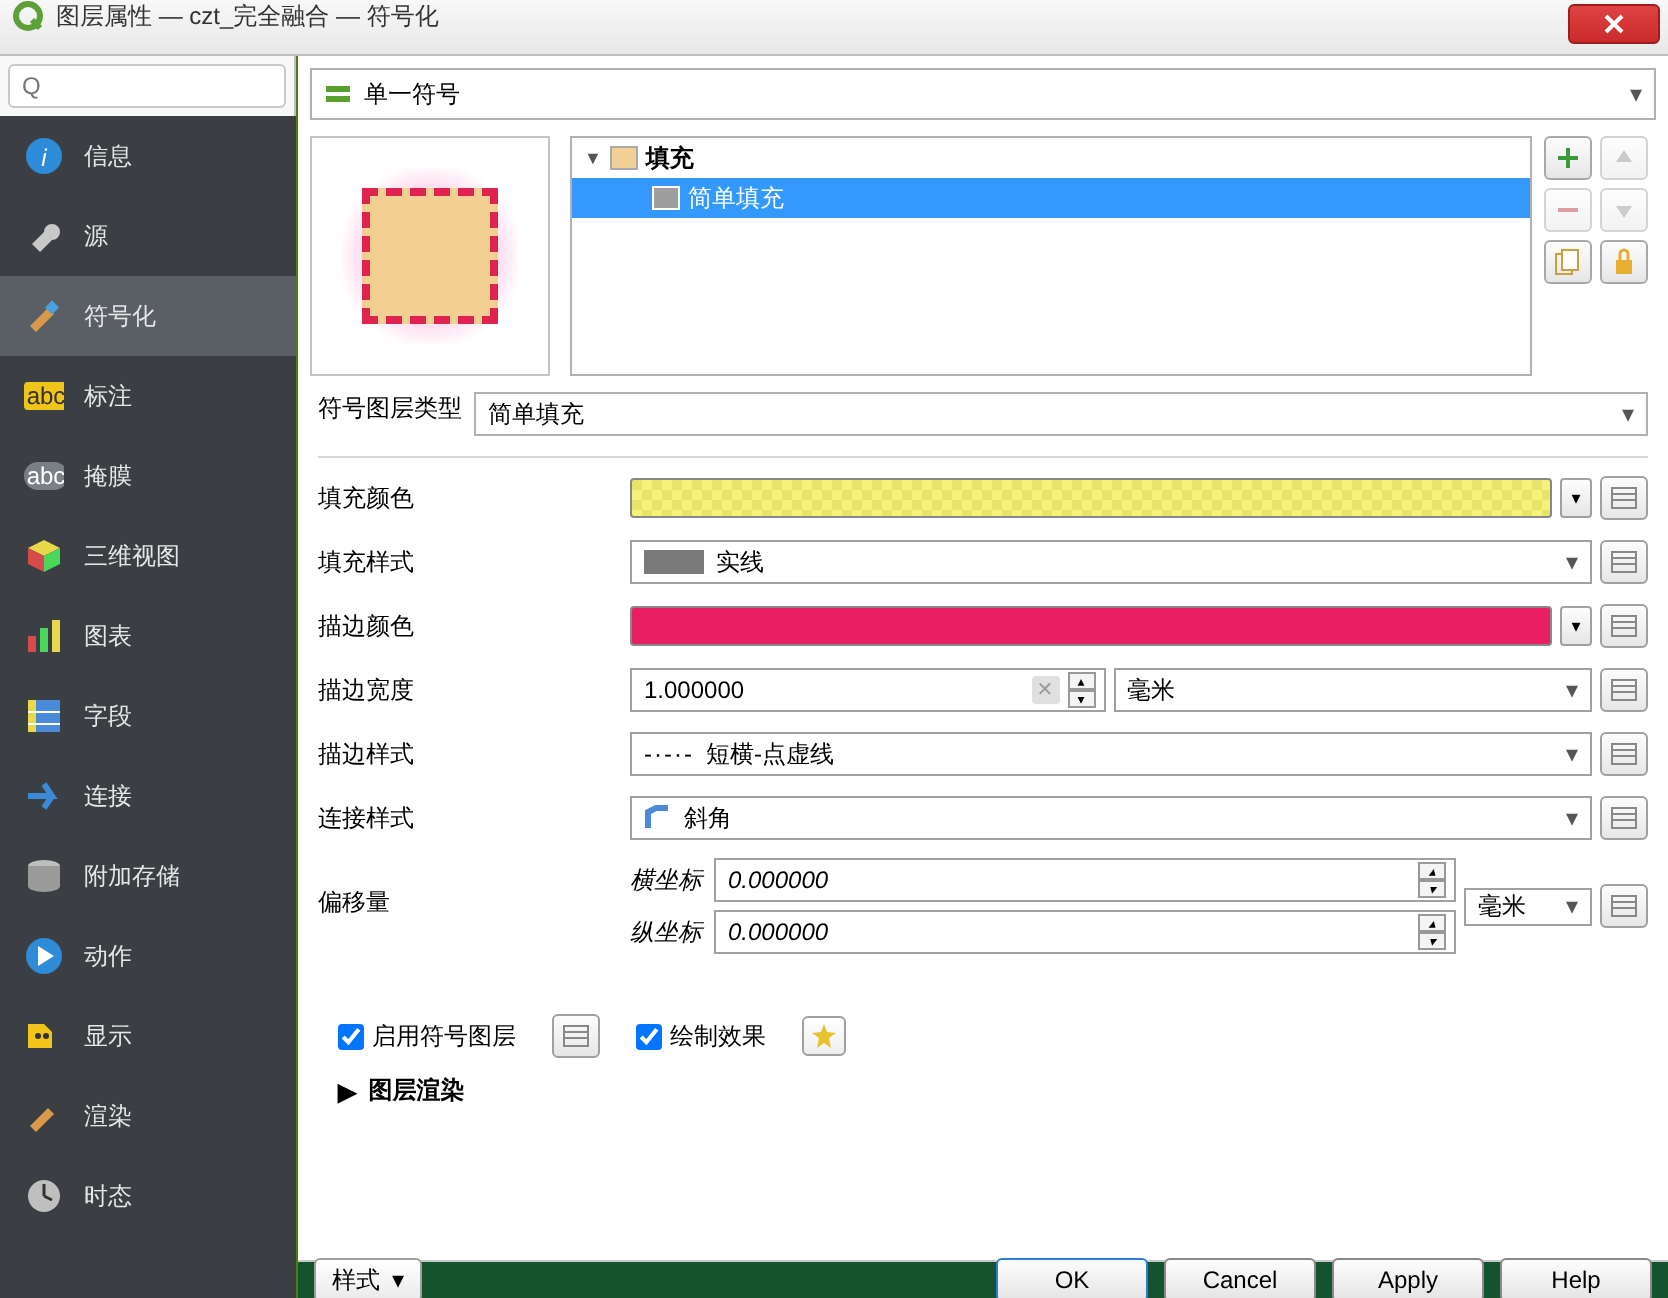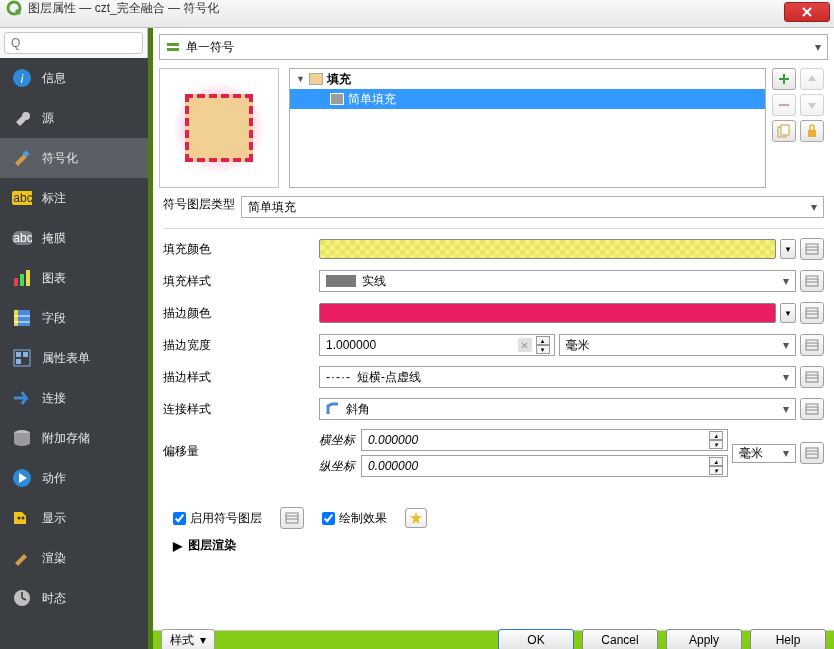--- a/index.html
+++ b/index.html
@@ -13,21 +13,21 @@
 .body-area { display: flex; height: calc(649px - 28px); }
 
 .sidebar { width: 148px; background: #3b3f44; display: flex; flex-direction: column; }
 .search-wrap { background: #f8f8f8; padding: 4px; border-right: 1px solid #c0c0c0; }
 .search { width: 100%; height: 22px; border: 1px solid #c8c8c8; border-radius: 3px; padding: 0 6px; color: #888; }
 .nav { flex: 1; overflow: auto; }
 .nav-item { display: flex; align-items: center; gap: 10px; padding: 10px 12px; color: #e6e6e6; cursor: pointer; }
 .nav-item.active { background: #5a5f66; }
 .nav-item .icon { width: 20px; height: 20px; display: flex; align-items: center; justify-content: center; }
 
-.main { flex: 1; background: #fff; display: flex; flex-direction: column; border-left: 5px solid #4d7c0f; }
+.main { flex: 1; background: #fff; display: flex; flex-direction: column; border-left: 1px solid #4d7c0f; }
 
 .symbol-type-bar { height: 26px; margin: 6px 6px 4px 6px; border: 1px solid #b0b0b0; display: flex; align-items: center; padding: 0 6px; gap: 6px; background: #fff; }
 .symbol-type-bar .dd-arrow { margin-left: auto; color: #555; }
 
 .top-area { display: flex; margin: 4px 6px 8px 6px; gap: 10px; }
 .preview { width: 120px; height: 120px; border: 1px solid #c4c4c4; background: #fff; display: flex; align-items: center; justify-content: center; }
 .preview-inner { width: 88px; height: 88px; background: radial-gradient(circle,#ffd6ea 0%, #ffd6ea 50%, rgba(255,214,234,0) 75%); display:flex; align-items:center; justify-content:center;}
 .preview-rect { width: 68px; height: 68px; border: 4px dashed #e0234e; background: #f2cf92; }
 
 .tree-wrap { flex: 1; display: flex; gap: 6px; }
@@ -72,21 +72,21 @@
 .spin .spins div{ width:14px; height:9px; border:1px solid #999; font-size:7px; display:flex; align-items:center; justify-content:center; background:#f4f4f4; cursor:pointer;}
 
 .unit { width:64px; }
 
 .checks-row{ display:flex; align-items:center; gap:18px; margin: 30px 10px 8px 10px;}
 .checks-row label{ display:flex; align-items:center; gap:4px;}
 .star-btn{ width:22px; height:20px; border:1px solid #a0a0a0; background:linear-gradient(#fff,#eee); border-radius:3px; display:flex; align-items:center; justify-content:center; cursor:pointer;}
 
 .render-section{ margin:4px 10px; display:flex; align-items:center; gap:6px; font-weight:bold; cursor:pointer;}
 
-.bottom-bar{ height:19px; border-top:1px solid #c8c8c8; display:flex; align-items:center; padding:0 8px; gap:8px; background:#84cc16;}
+.bottom-bar{ height:19px; border-top:1px solid #c8c8c8; display:flex; align-items:center; padding:0 8px; gap:8px; background:#14532d;}
 .bottom-bar .spacer{flex:1;}
 .btn{ height:22px; min-width:76px; border:1px solid #8a8a8a; background:linear-gradient(#fdfdfd,#e4e4e4); border-radius:3px; cursor:pointer; padding:0 10px;}
 .btn.primary{ border-color:#2e7bd6;}
 .style-dd{ height:22px; border:1px solid #a0a0a0; background:linear-gradient(#fff,#eaeaea); border-radius:3px; padding:0 8px; display:flex; align-items:center; gap:6px; cursor:pointer;}
 </style>
 </head>
 <body>
 
 <div class="titlebar">
   <svg class="q" viewBox="0 0 16 16">
@@ -147,48 +147,47 @@
             <svg width="22" height="14">
               <rect width="22" height="14" rx="7" fill="#7a7f86"></rect>
               <text x="11" y="11" text-anchor="middle" fill="#fff" font-size="9">abc</text>
             </svg>
           </span>
           <span>掩膜</span>
         </div>
       <div class="nav-item">
           <span class="icon">
             <svg width="20" height="20">
+              <path d="M10 2 L18 6 L10 10 L2 6 Z" fill="#e8d84a"></path>
+              <path d="M2 6 L10 10 L10 18 L2 14 Z" fill="#d84a4a"></path>
+              <path d="M18 6 L10 10 L10 18 L18 14 Z" fill="#4ad85a"></path>
+            </svg>
+          </span>
+          <span>三维视图</span>
+        </div>
+      <div class="nav-item">
+          <span class="icon">
+            <svg width="20" height="20">
               <rect x="2" y="10" width="4" height="8" fill="#d84a4a"></rect>
               <rect x="8" y="6" width="4" height="12" fill="#4ad85a"></rect>
               <rect x="14" y="2" width="4" height="16" fill="#e8d84a"></rect>
             </svg>
           </span>
           <span>图表</span>
         </div>
       <div class="nav-item">
           <span class="icon">
             <svg width="20" height="20">
               <rect x="2" y="2" width="16" height="16" fill="#4a8ad8"></rect>
               <rect x="2" y="2" width="4" height="16" fill="#e8d84a"></rect>
               <line x1="2" y1="8" x2="18" y2="8" stroke="#fff"></line>
               <line x1="2" y1="14" x2="18" y2="14" stroke="#fff"></line>
             </svg>
           </span>
           <span>字段</span>
-        </div>
-      <div class="nav-item">
-          <span class="icon">
-            <svg width="20" height="20">
-              <rect x="2" y="2" width="16" height="16" fill="none" stroke="#8ab4e8"></rect>
-              <rect x="4" y="4" width="5" height="5" fill="#8ab4e8"></rect>
-              <rect x="11" y="4" width="5" height="5" fill="#8ab4e8"></rect>
-              <rect x="4" y="11" width="5" height="5" fill="#8ab4e8"></rect>
-            </svg>
-          </span>
-          <span>属性表单</span>
         </div>
       <div class="nav-item">
           <span class="icon">
             <svg width="20" height="20">
               <path d="M2 10 L14 10 L10 4 M14 10 L10 16" stroke="#3a8ad8" stroke-width="3" fill="none"></path>
             </svg>
           </span>
           <span>连接</span>
         </div>
       <div class="nav-item">

